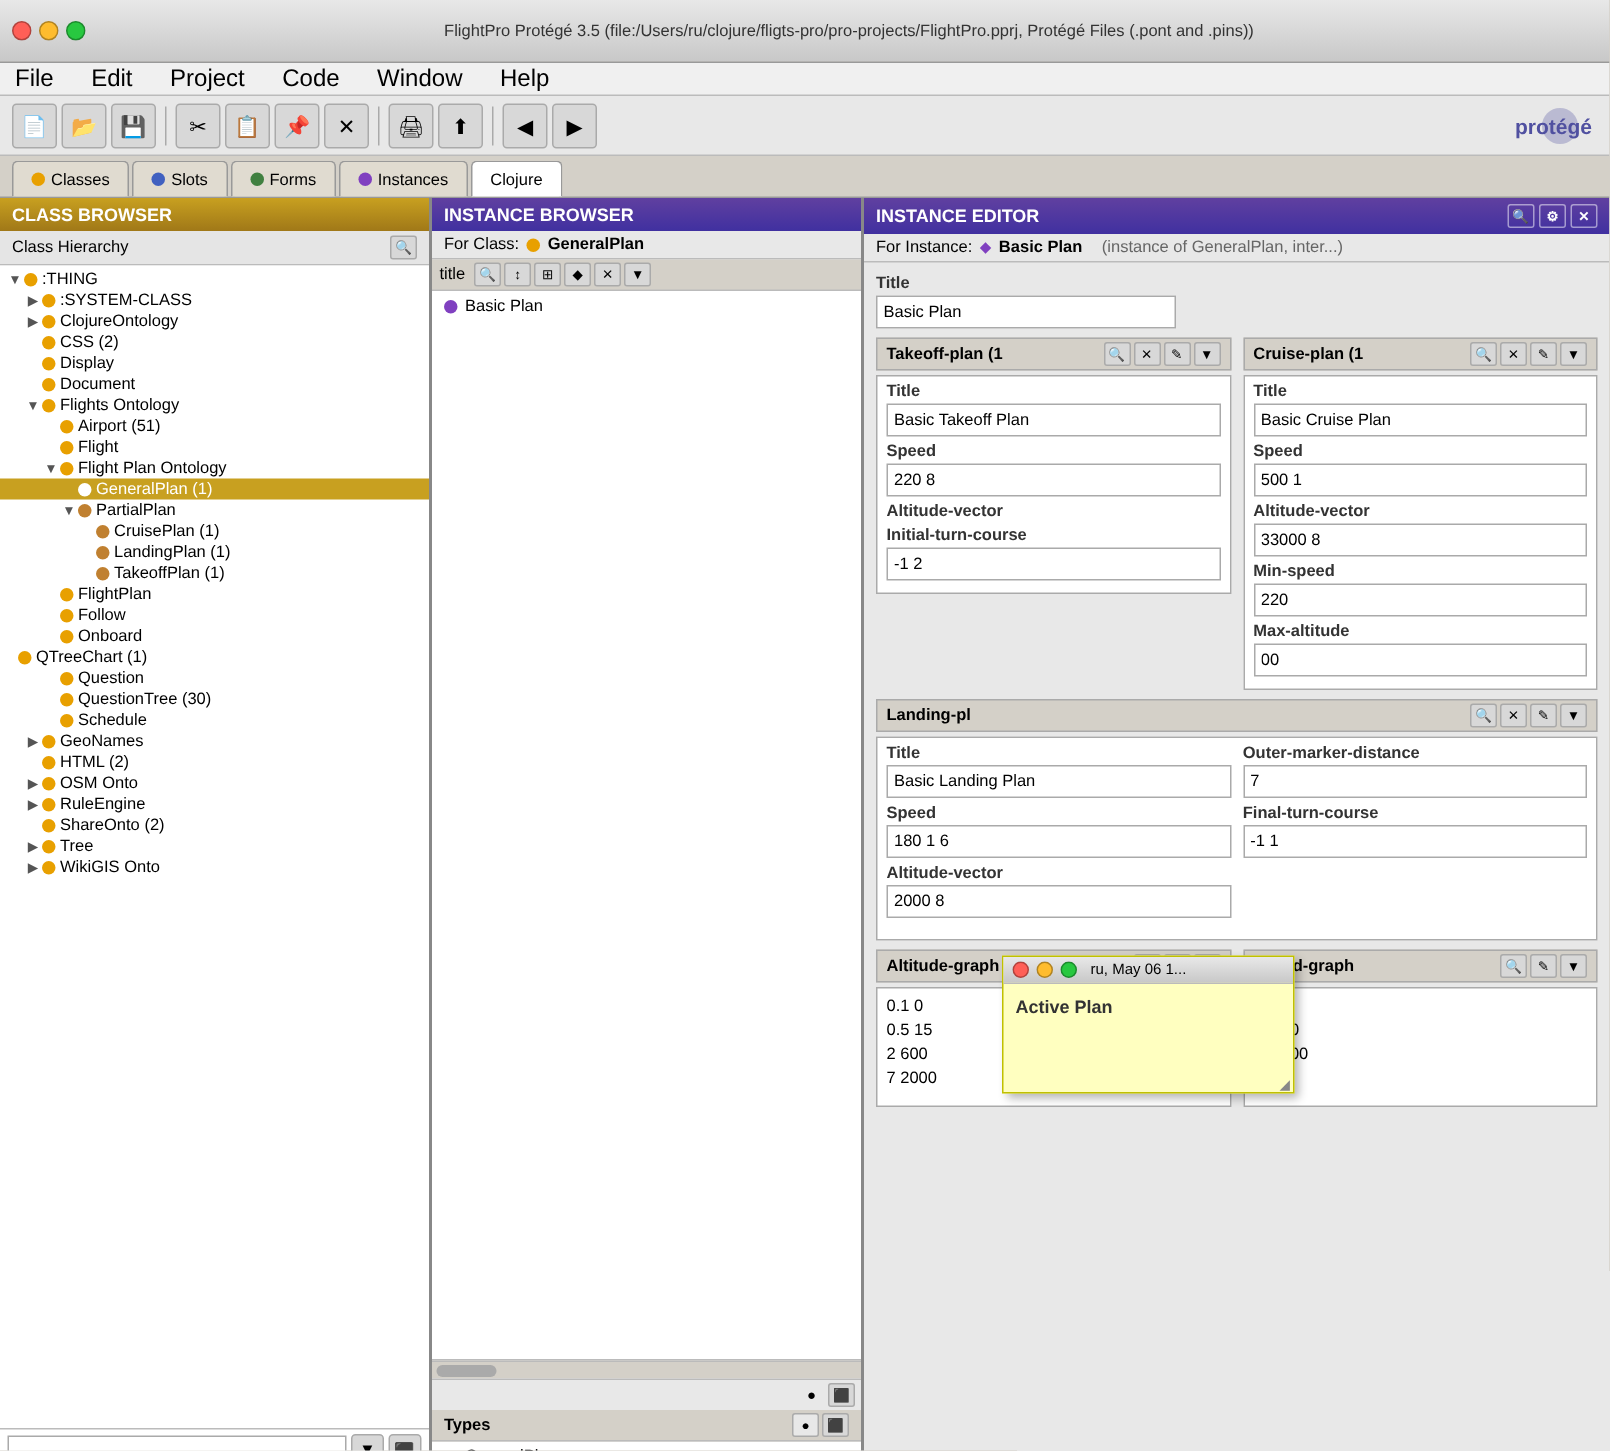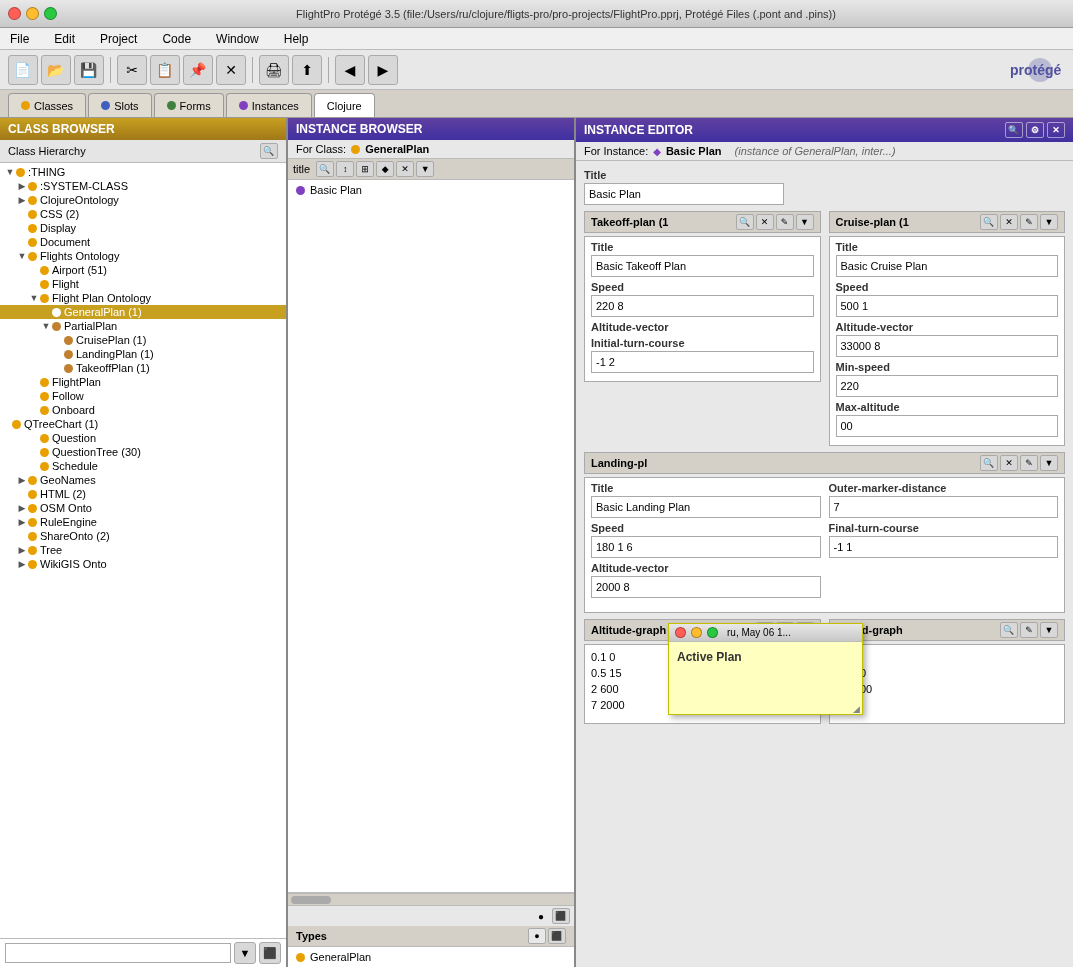--- a/index.html
+++ b/index.html
@@ -1,29 +1,29 @@
 <!DOCTYPE html>
 <html><head>
   <meta charset="utf-8">
   <style>
     * { box-sizing: border-box; margin: 0; padding: 0; }
     body { font-family: 'Helvetica Neue', Arial, sans-serif; font-size: 11px; background: #d4d0c8; color: #000; overflow: hidden; width: 1073px; height: 967px; }
 
     
-    #titlebar { background: linear-gradient(to bottom, #e8e8e8, #c8c8c8); height: 28px; display: flex; align-items: center; padding: 0 8px; border-bottom: 1px solid #999; position: relative; }
+    #titlebar { background: linear-gradient(to bottom, #e8e8e8, #c8c8c8); height: 42px; display: flex; align-items: center; padding: 0 8px; border-bottom: 1px solid #999; position: relative; }
     #titlebar .window-controls { display: flex; gap: 5px; margin-right: 10px; }
     .wc { width: 13px; height: 13px; border-radius: 50%; border: 1px solid rgba(0,0,0,0.3); cursor: pointer; }
     .wc-close { background: #ff5f57; }
     .wc-min { background: #febc2e; }
     .wc-max { background: #28c840; }
     #titlebar .title-text { flex: 1; text-align: center; font-size: 11px; color: #333; font-weight: 500; }
 
     
     #menubar { background: #f0f0f0; height: 22px; display: flex; align-items: center; padding: 0 5px; border-bottom: 1px solid #bbb; gap: 15px; }
-    #menubar span { font-size: 12px; cursor: pointer; padding: 2px 5px; }
+    #menubar span { font-size: 16px; cursor: pointer; padding: 2px 5px; }
 
     
     #toolbar { background: #e8e8e8; height: 40px; display: flex; align-items: center; padding: 0 8px; border-bottom: 1px solid #bbb; gap: 3px; }
     .tb-btn { width: 30px; height: 30px; background: #d8d8d8; border: 1px solid #aaa; border-radius: 3px; cursor: pointer; display: flex; align-items: center; justify-content: center; font-size: 14px; }
     .tb-sep { width: 1px; height: 26px; background: #aaa; margin: 0 3px; }
     .tb-logo { margin-left: auto; display: flex; align-items: center; }
 
     
     #tabs { background: #d4d0c8; height: 28px; display: flex; align-items: flex-end; padding: 0 8px; border-bottom: 1px solid #999; gap: 2px; }
     .tab { height: 24px; padding: 0 12px; border: 1px solid #999; border-bottom: none; border-radius: 4px 4px 0 0; cursor: pointer; display: flex; align-items: center; font-size: 11px; background: #e0dbd0; gap: 4px; }
@@ -419,21 +419,21 @@
       <div style="display:flex;gap:3px;">
         <div class="slot-btn" style="color:white;background:transparent;border-color:rgba(255,255,255,0.5);">🔍</div>
         <div class="slot-btn" style="color:white;background:transparent;border-color:rgba(255,255,255,0.5);">⚙</div>
         <div class="slot-btn" style="color:white;background:transparent;border-color:rgba(255,255,255,0.5);">✕</div>
       </div>
     </div>
     <div id="ie-instance-bar">
       <span>For Instance:</span>
       <span class="instance-diamond">◆</span>
       <span style="font-weight:bold;">Basic Plan</span>
-      <span style="color:#666; margin-left:8px;font-style:italic;">(instance of GeneralPlan, inter...)</span>
+      <span style="color:#666; margin-left:8px;">(instance of GeneralPlan, inter...)</span>
     </div>
 
     <div id="ie-content">
 
       <div class="ie-section">
         <div class="ie-label">Title</div>
         <input type="text" class="ie-field" value="Basic Plan" style="width: 200px;">
       </div>
 
       <div class="ie-row">

